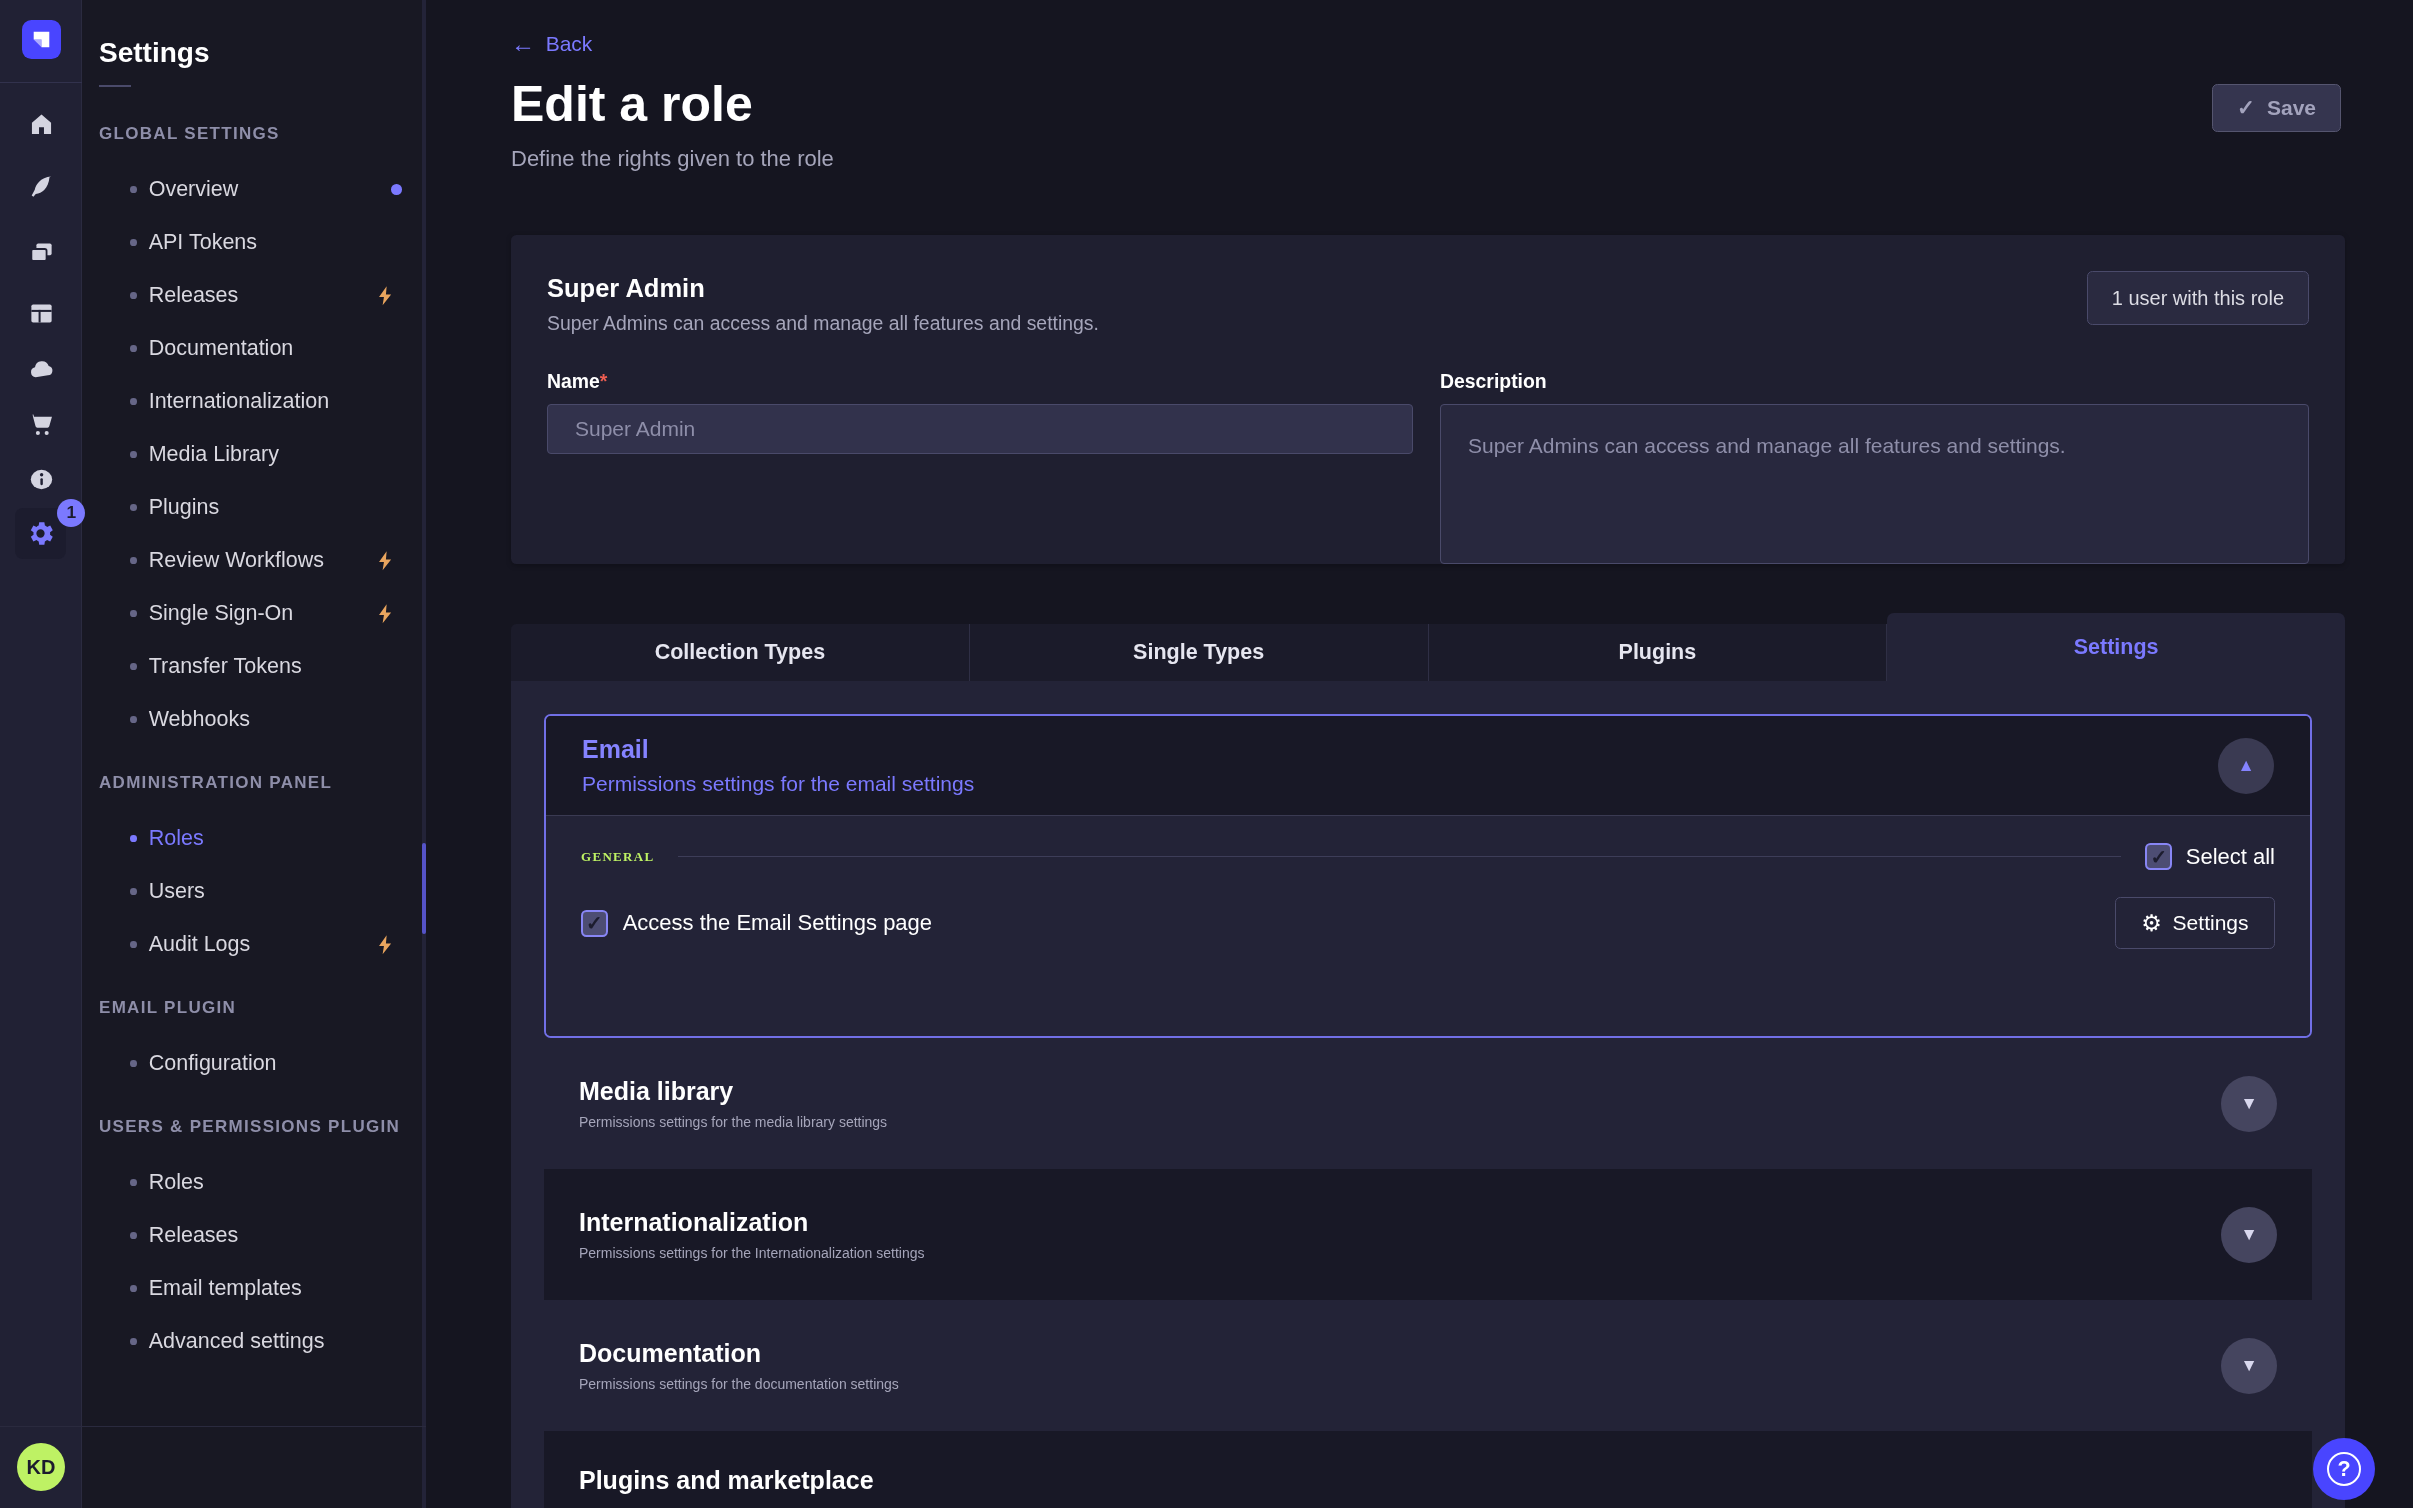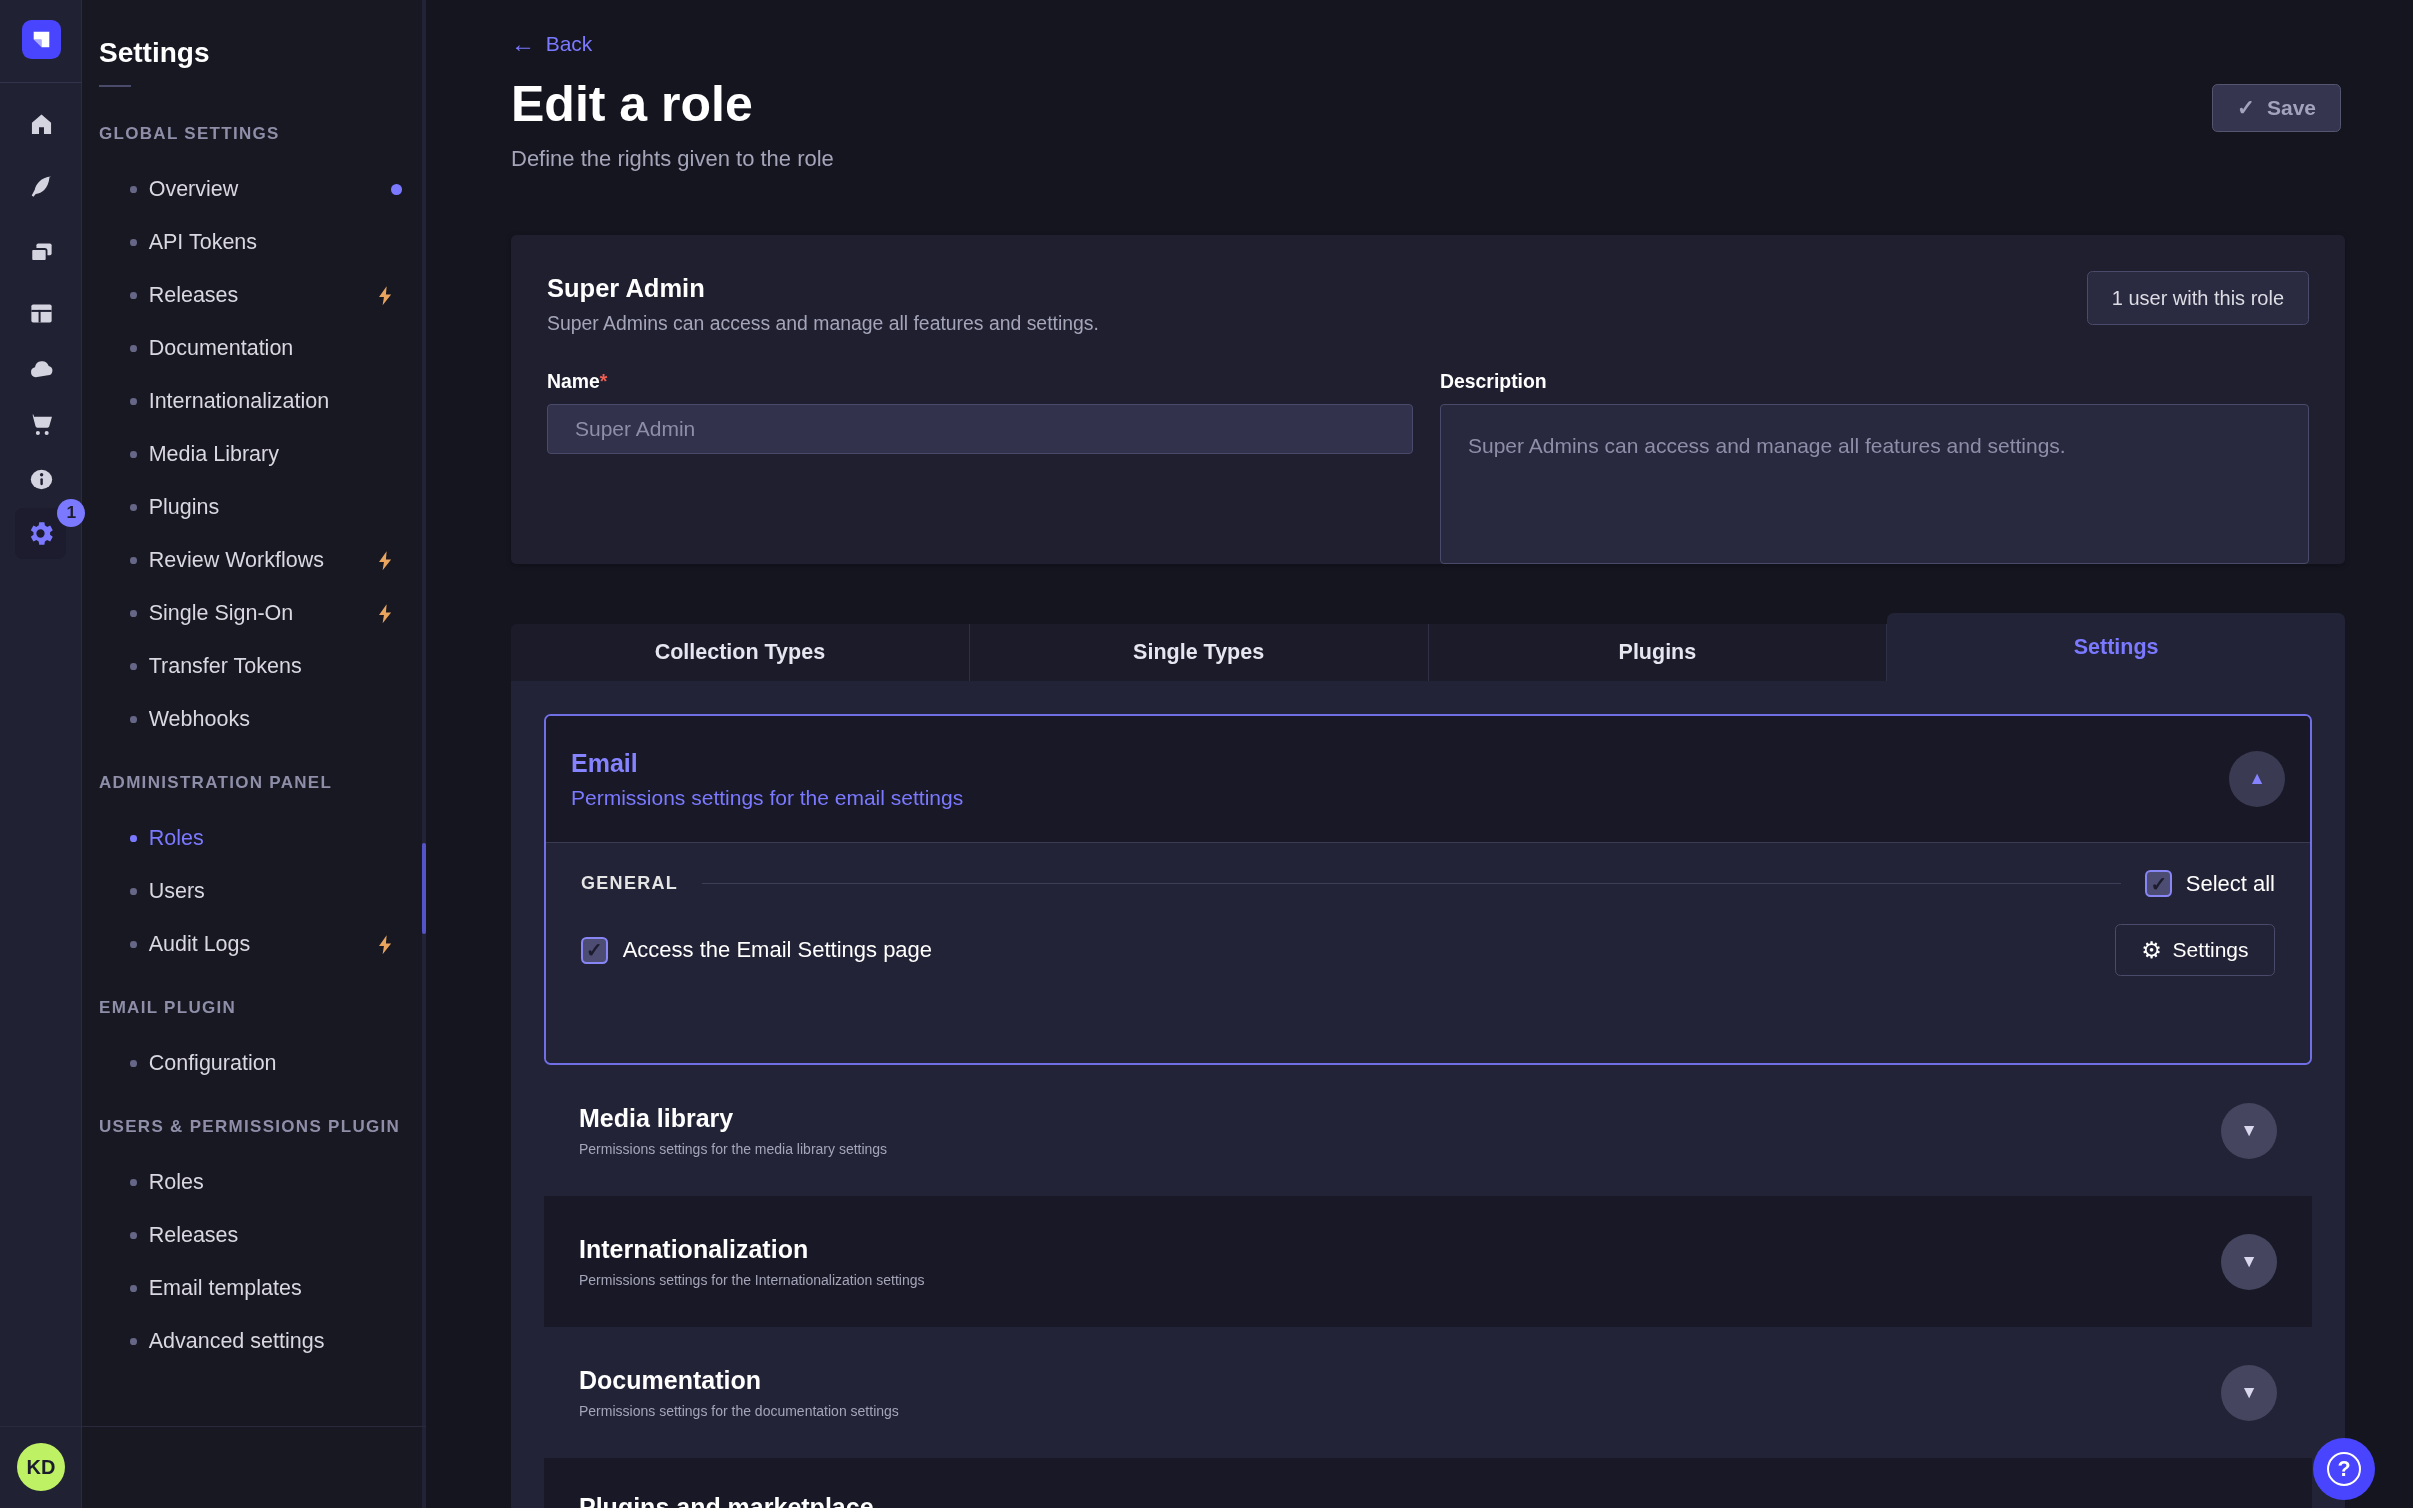--- a/index.html
+++ b/index.html
@@ -130,33 +130,33 @@
   }
 
   
   .panel {
     position:absolute; left:0; top:681px; width:1834px; height:827px;
     background:#232337; border-radius:0 0 0 0; padding:33px; overflow:hidden;
   }
 
   .acc-email { border:2px solid #716fe6; border-radius:6.7px; overflow:hidden; }
   .acc-email-header {
-    height:126px; background:#181826; display:flex; align-items:center; justify-content:space-between;
-    padding:0 25px; cursor:pointer;
+    height:99px; background:#181826; display:flex; align-items:center; justify-content:space-between;
+    padding:0 36px; cursor:pointer;
   }
   .acc-email-title { font-size:25px; font-weight:600; color:#8583ff; }
   .acc-email-sub { margin-top:8px; font-size:21px; color:#7b79ff; }
   .toggle-circle {
     width:56px; height:56px; border-radius:50%; background:#3a3a52;
     display:flex; align-items:center; justify-content:center; cursor:pointer; flex:none;
   }
   .toggle-circle .tri { font-size:17.4px; color:#8583ff; line-height:1; }
   .acc-email-body { background:#232337; border-top:0.7px solid #3a3a52; padding:27px 35px 0 35px; height:221px; }
   .general-row { display:flex; align-items:center; }
-  .general-label { font-size:18px; font-weight:700; color:#e5e5e5; letter-spacing:1.3px; flex:none; }
+  .general-label { font-size:13px; font-weight:700; color:#bef264; letter-spacing:1.3px; flex:none;font-family:Liberation Serif, serif; }
   .general-line { flex:1; height:1.3px; background:#3d3d58; margin:0 24px 0 24px; }
   .select-all { display:flex; align-items:center; gap:13.4px; flex:none; cursor:pointer; }
   .checkbox {
     width:27px; height:27px; border-radius:5.4px; background:#4d4d73; border:2px solid #8886f5;
     display:flex; align-items:center; justify-content:center; cursor:pointer; flex:none;
   }
   .checkbox .mark { color:#1c1c2e; font-size:20px; font-weight:700; line-height:1; }
   .cb-label { font-size:22px; color:#ffffff; }
   .perm-row { display:flex; align-items:center; justify-content:space-between; margin-top:27px; }
   .perm-left { display:flex; align-items:center; gap:14.7px; }

